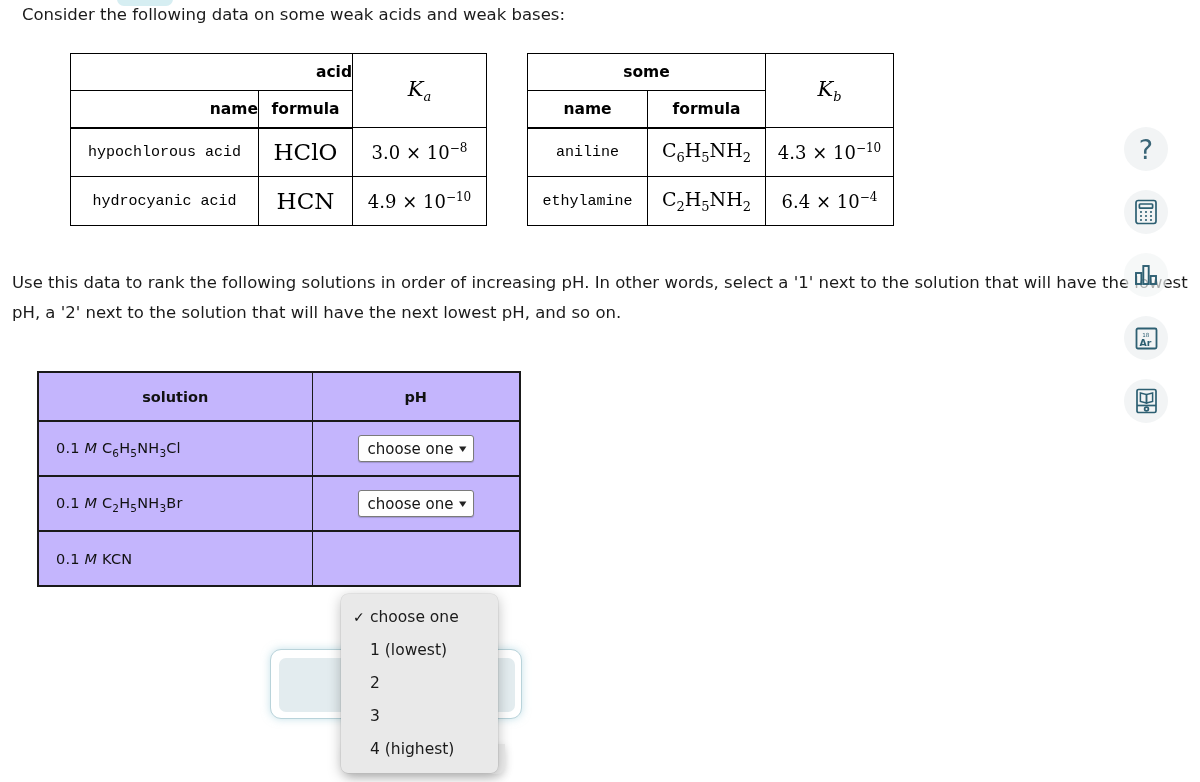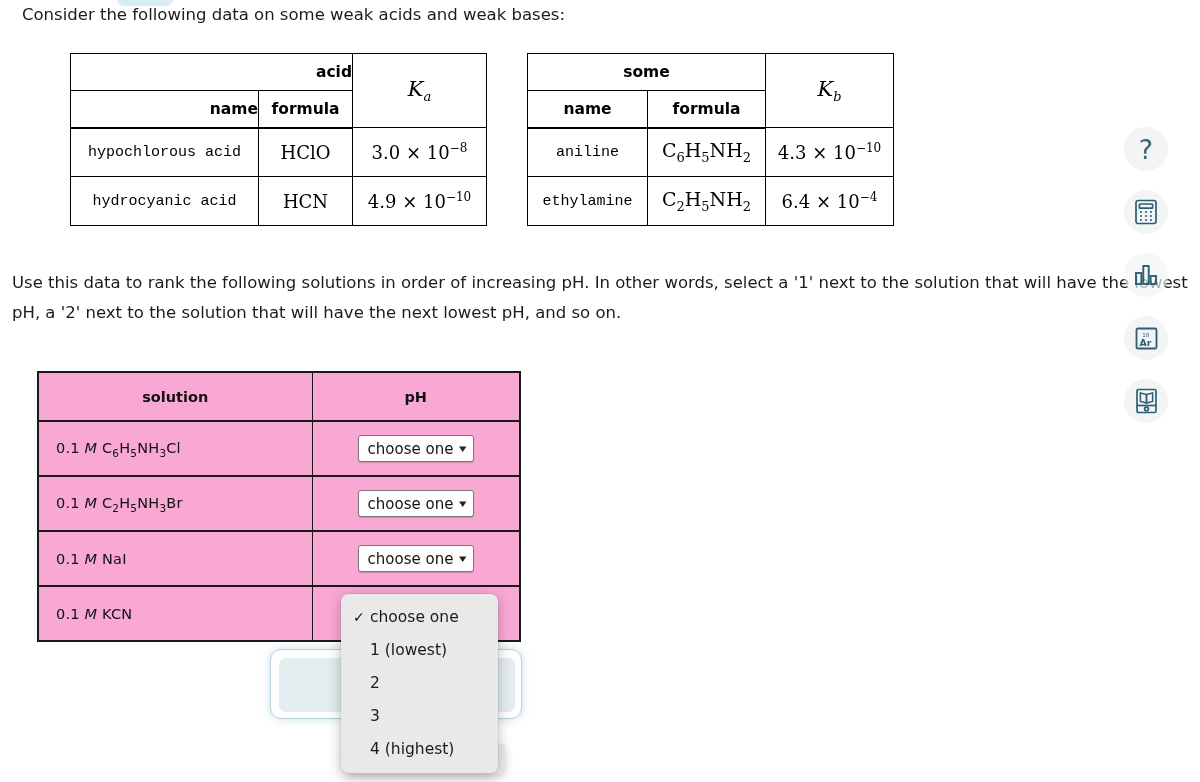--- a/index.html
+++ b/index.html
@@ -38,21 +38,21 @@
     font-size: 15px;
   }
   .kt td, .kt th {
     border: 1px solid #000;
     padding: 0;
     text-align: center;
     vertical-align: middle;
     font-weight: normal;
   }
   .kt .hd { font-weight: bold; font-size: 15.5px; }
-  .kt .serif { font-family: "DejaVu Serif", serif; font-size: 18px; }
+  .kt .serif { font-family: "DejaVu Serif", serif; font-size: 23px; }
   .kt .sans { font-family: Liberation Mono, monospace; font-size: 15px; }
   .kt .thickline { border-bottom-width: 2px; }
   .ksym {
     font-family: "DejaVu Serif", serif;
     font-style: italic; font-size: 21px;
   }
   .ksym sub { font-style: italic; font-size: 13px; }
   .sci { font-family: "DejaVu Serif", serif; font-size: 18px; white-space: nowrap; }
   .sci sup { font-size: 12px; }
 
@@ -70,21 +70,21 @@
 
   .formula-serif {
     font-family: "DejaVu Serif", serif; font-size: 19px;
   }
   .formula-serif sub { font-size: 13px; }
 
   
   #sol-table {
     position: absolute; left: 37px; top: 371px;
     border-collapse: collapse;
-    background: #f9a8d4;
+    background: #c4b5fd;
     border: 2px solid #1a1a1a;
     padding-left: 27px;
   }
   #sol-table td {
     border: 1px solid #1a1a1a;
     border-bottom: 2px solid #1a1a1a;
     padding: 0;
     vertical-align: middle;
   }
   #sol-table tr:last-child td { border-bottom: 2px solid #1a1a1a; }
@@ -291,31 +291,20 @@
         <span class="sol-label">0.1 <em>M</em> C<sub>2</sub>H<sub>5</sub>NH<sub>3</sub>Br</span>
       </td>
       <td class="ph-cell">
         <span class="sel">
           <span>choose one</span>
           <span class="chev">▾</span>
         </span>
       </td>
     </tr>
 
-    <tr class="body">
-      <td class="col-sol">
-        <span class="sol-label">0.1 <em>M</em> NaI</span>
-      </td>
-      <td class="ph-cell">
-        <span class="sel">
-          <span>choose one</span>
-          <span class="chev">▾</span>
-        </span>
-      </td>
-    </tr>
 
     <tr class="body">
       <td class="col-sol">
         <span class="sol-label">0.1 <em>M</em> KCN</span>
       </td>
       <td class="ph-cell">
         <span class="sel" style="visibility:hidden">
           <span>choose one</span>
           <span class="chev">▾</span>
         </span>

